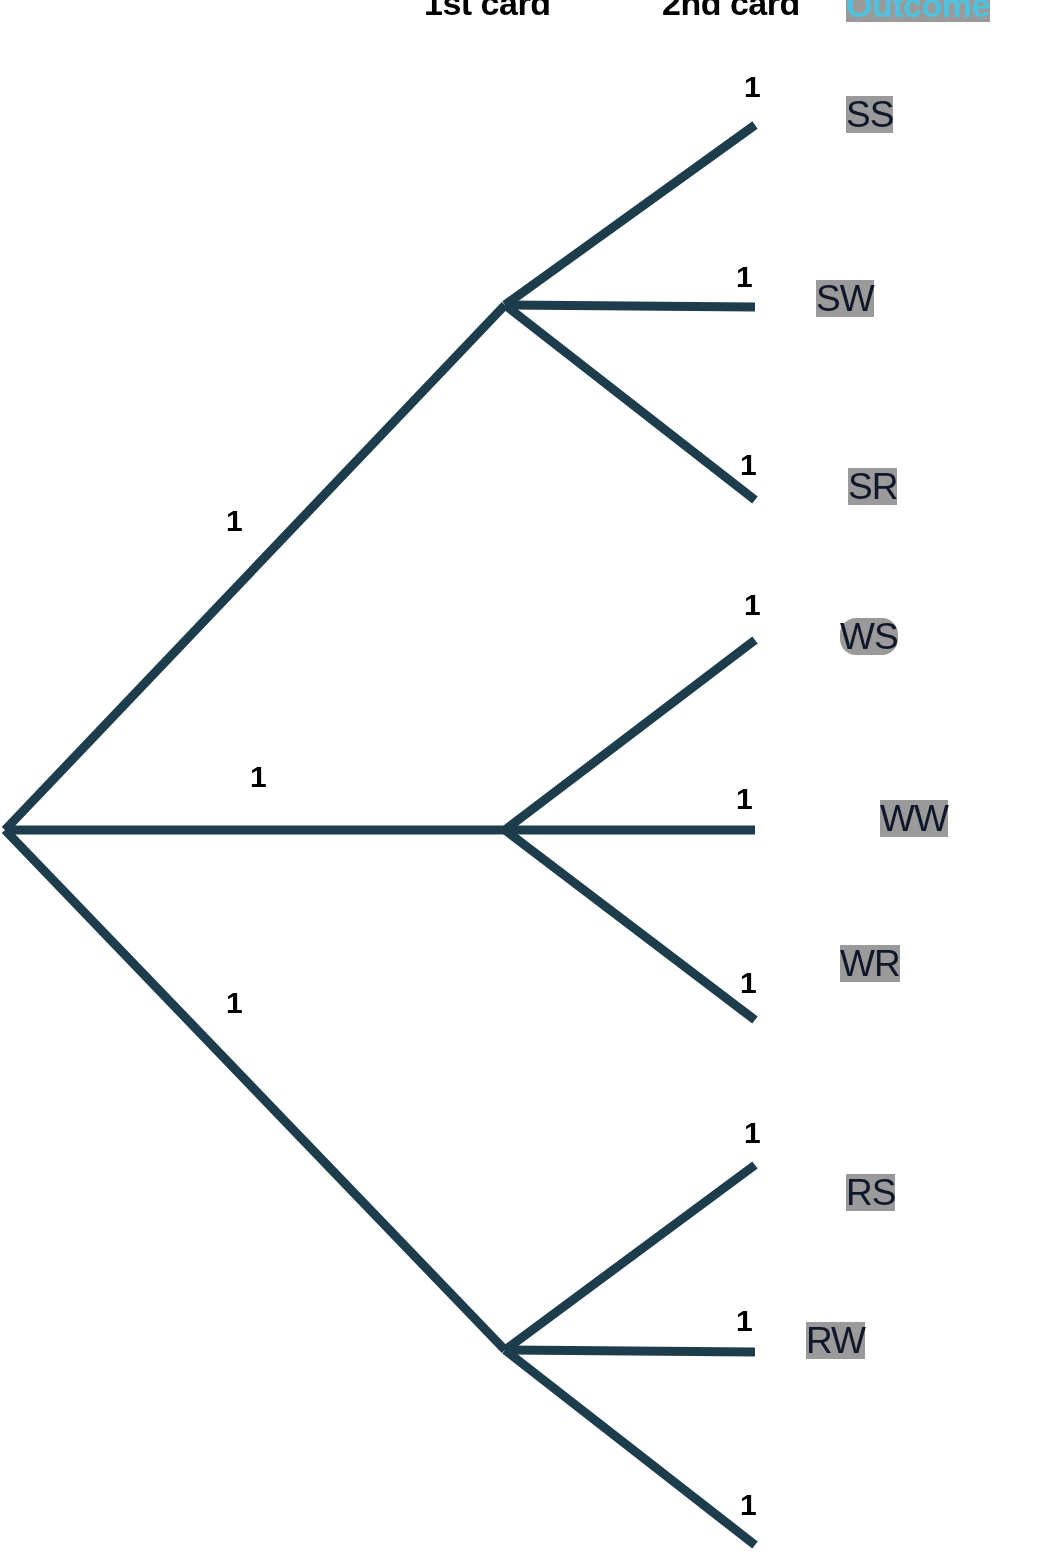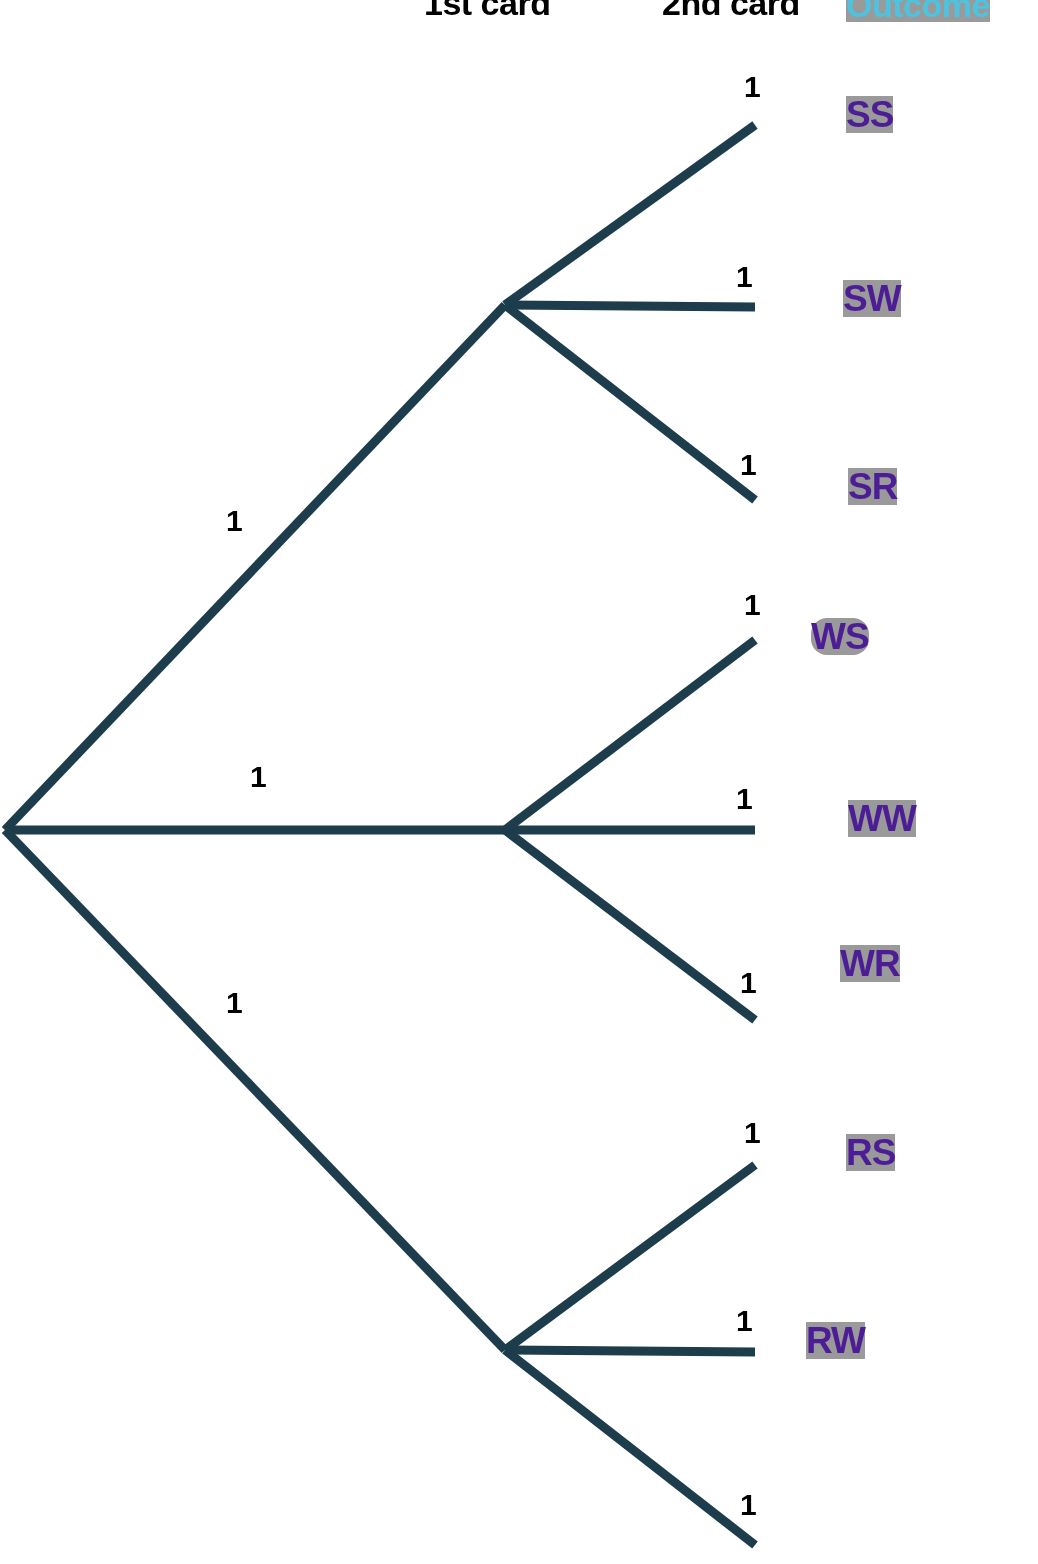--- a/index.html
+++ b/index.html
@@ -35,22 +35,22 @@
   .col-header.dark {
     color: #000000;
   }
   .col-header.accent {
     color: #4ec3e0;
     background: #9a9a9a;
   }
   .outcome-label {
     position: absolute;
     font-size: 37px;
-    font-weight: bold;
-    color: #4c1d95;
+    font-weight: normal;
+    color: #0f172a;
     background: #9a9a9a;
     line-height: 1;
     white-space: nowrap;
     letter-spacing: -1px;
     text-align: center;
   }
   .prob-label {
     position: absolute;
     font-size: 30px;
     font-weight: bold;
@@ -112,29 +112,29 @@
   <div class="prob-label" style="left:740px; top:968px; width:28px; height:44px;">1</div>
 
   <div class="prob-label" style="left:744px; top:1118px; width:26px; height:42px;">1</div>
 
   <div class="prob-label" style="left:736px; top:1306px; width:34px; height:36px;">1</div>
 
   <div class="prob-label" style="left:740px; top:1490px; width:28px; height:42px;">1</div>
 
   <div class="outcome-label" style="left:846px; top:96px;">SS</div>
 
-  <div class="outcome-label" style="left:843px; top:280px;">SW</div>
+  <div class="outcome-label" style="left:816px; top:280px;">SW</div>
 
   <div class="outcome-label" style="left:848px; top:468px;">SR</div>
 
-  <div class="outcome-label" style="left:811px; top:618px;border-radius:16px;">WS</div>
+  <div class="outcome-label" style="left:840px; top:618px;border-radius:16px;">WS</div>
 
-  <div class="outcome-label" style="left:848px; top:800px;">WW</div>
+  <div class="outcome-label" style="left:880px; top:800px;">WW</div>
 
   <div class="outcome-label" style="left:840px; top:945px;">WR</div>
 
-  <div class="outcome-label" style="left:846px; top:1134px;">RS</div>
+  <div class="outcome-label" style="left:846px; top:1174px;">RS</div>
 
   <div class="outcome-label" style="left:806px; top:1322px;">RW</div>
 
   <div class="outcome-label" style="left:846px; top:1568px;">RR</div>
 
 </div>
 
 </body></html>

